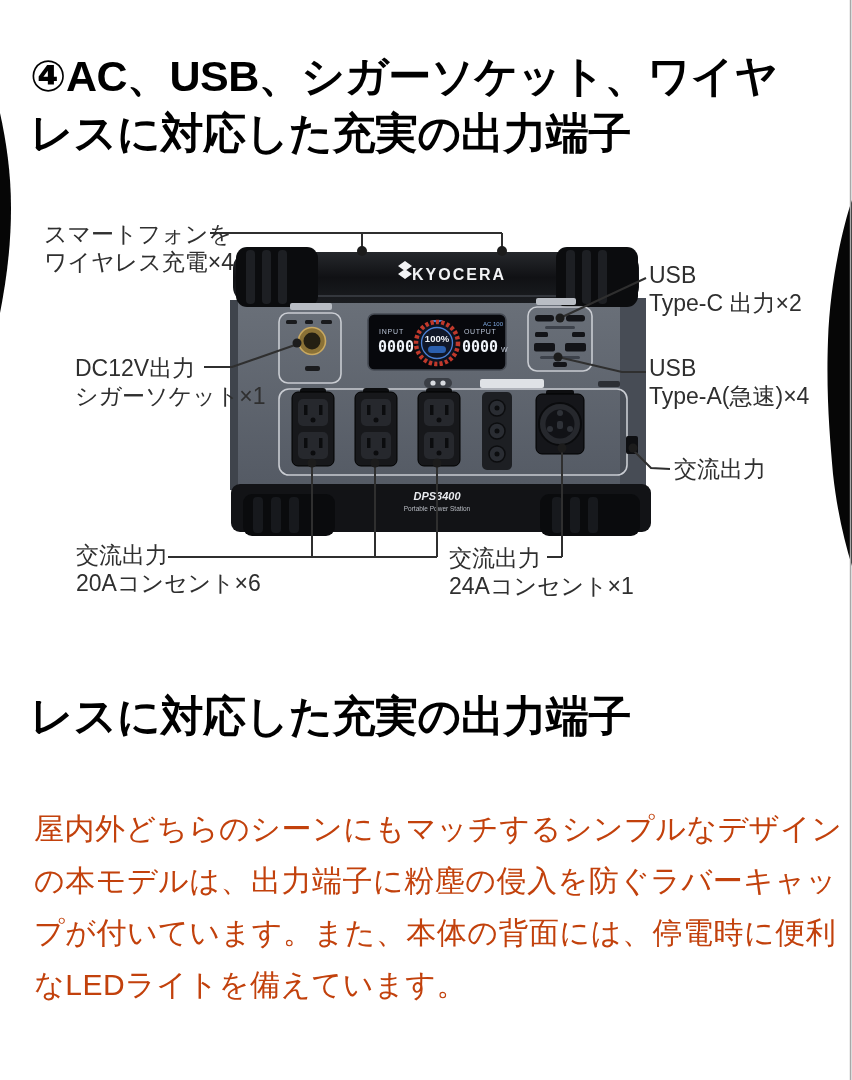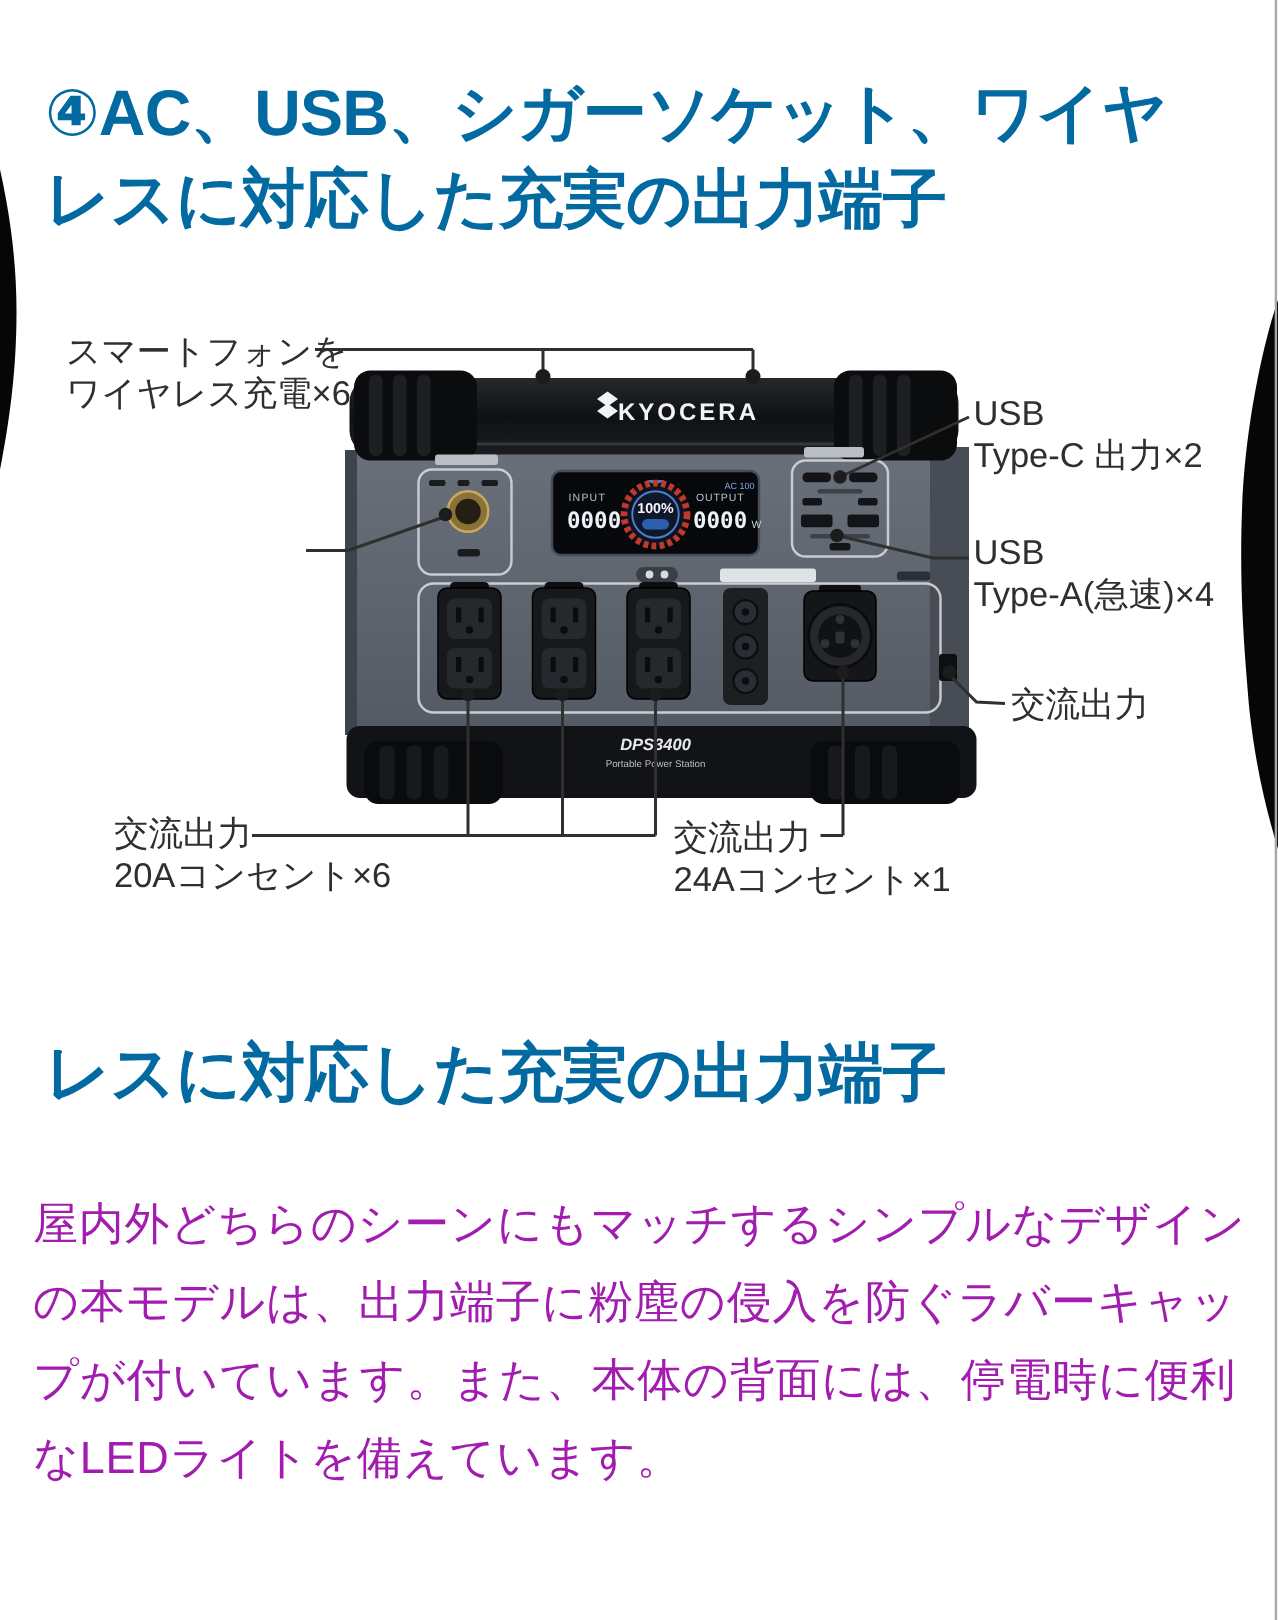--- a/index.html
+++ b/index.html
@@ -5,39 +5,39 @@
   html,body{margin:0;padding:0;}
   body{
     width:852px;height:1080px;position:relative;overflow:hidden;
     background:#ffffff;
     font-family:"Liberation Sans","DejaVu Sans",sans-serif;
   }
   .page{position:absolute;inset:0;}
   .figure-layer{position:absolute;left:0;top:0;width:852px;height:1080px;pointer-events:none;}
   .heading{
     position:absolute;left:30px;width:800px;margin:0;
-    font-size:43px;line-height:1.32;font-weight:800;color:#0369a1;
+    font-size:43px;line-height:1.32;font-weight:800;color:#000000;
     letter-spacing:-0.5px;white-space:pre-line;
   }
   #heading4{top:48px;}
   #heading5{top:688px;}
   .callout-label{
     position:absolute;font-size:23px;line-height:1.22;color:#2f2f2f;
     white-space:pre-line;letter-spacing:0px;
   }
   #label-wireless{left:44px;top:220px;}
   #label-dc12v{left:75px;top:354px;}
   #label-usbc{left:649px;top:261px;}
   #label-usba{left:649px;top:354px;}
   #label-parallel{left:674px;top:455px;}
   #label-ac20{left:76px;top:541px;}
   #label-ac24{left:449px;top:544px;}
   .paragraph{
-    position:absolute;left:22px;top:791px;width:810px;margin:0;
-    font-size:30px;line-height:1.73;color:#a21caf;letter-spacing:0.5px;
+    position:absolute;left:22px;top:791px;width:810px;margin:12px;
+    font-size:30px;line-height:1.73;color:#c2410c;letter-spacing:0.5px;
   }
 </style>
 </head>
 <body>
 
 <div class="page">
 
   <svg class="figure-layer" viewBox="0 0 852 1080" xmlns="http://www.w3.org/2000/svg">
     <defs>
       <linearGradient id="bodyGrad" x1="0" y1="0" x2="0" y2="1">
@@ -234,21 +234,23 @@
         <circle cx="437" cy="463" r="4.5"></circle>
         <circle cx="562" cy="448" r="4.5"></circle>
       </g>
     </g>
   </svg>
 
   <h1 id="heading4" class="heading">④AC、USB、シガーソケット、ワイヤ
 レスに対応した充実の出力端子</h1>
 
   <div id="label-wireless" class="callout-label">スマートフォンを
-ワイヤレス充電×6</div>
+ワイヤレス充電×4</div>
+  <div id="label-dc12v" class="callout-label">DC12V出力
+シガーソケット×1</div>
   <div id="label-usbc" class="callout-label">USB
 Type-C 出力×2</div>
   <div id="label-usba" class="callout-label">USB
 Type-A(急速)×4</div>
   <div id="label-parallel" class="callout-label">交流出力</div>
   <div id="label-ac20" class="callout-label">交流出力
 20Aコンセント×6</div>
   <div id="label-ac24" class="callout-label">交流出力
 24Aコンセント×1</div>
 

